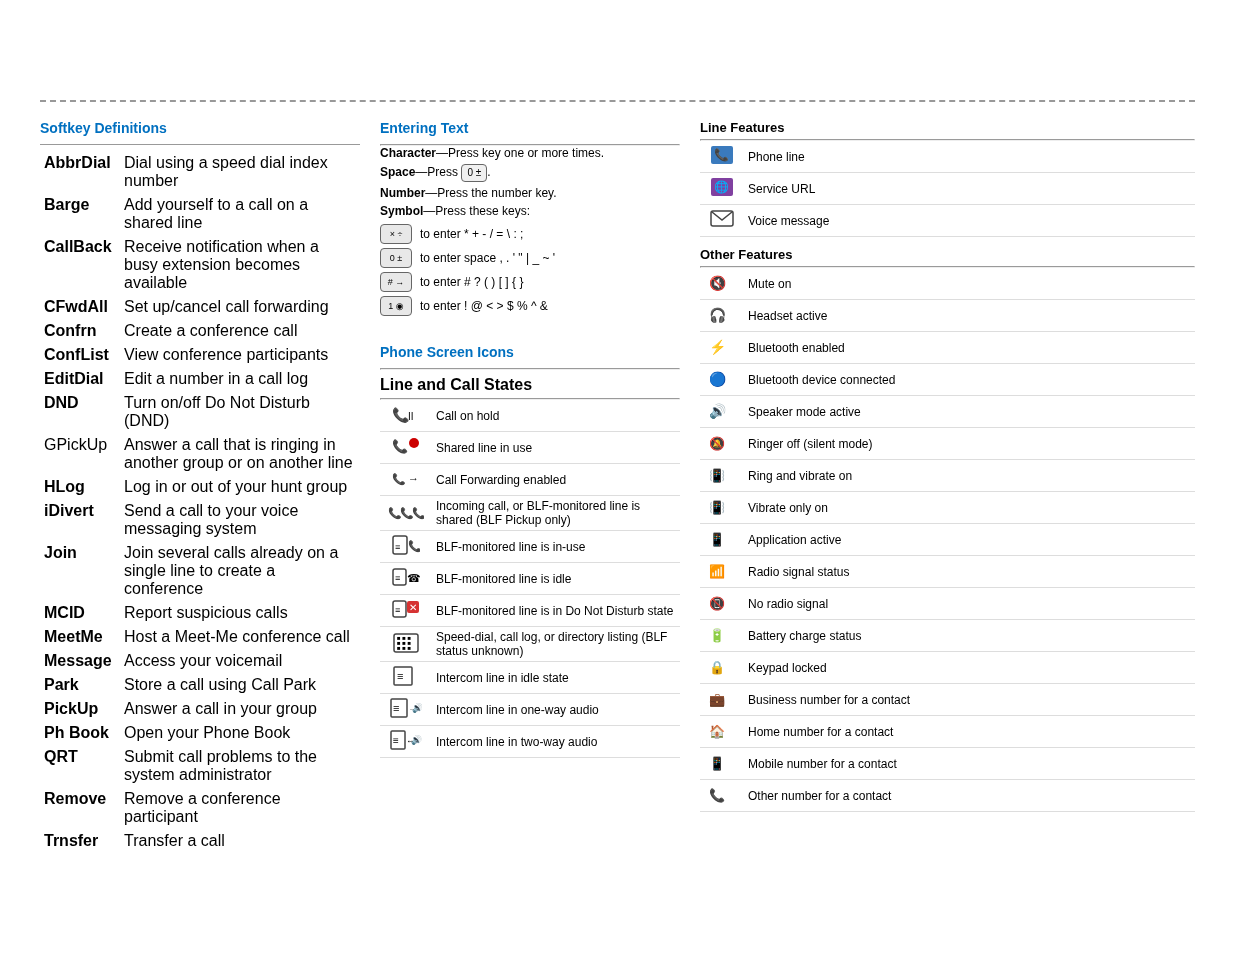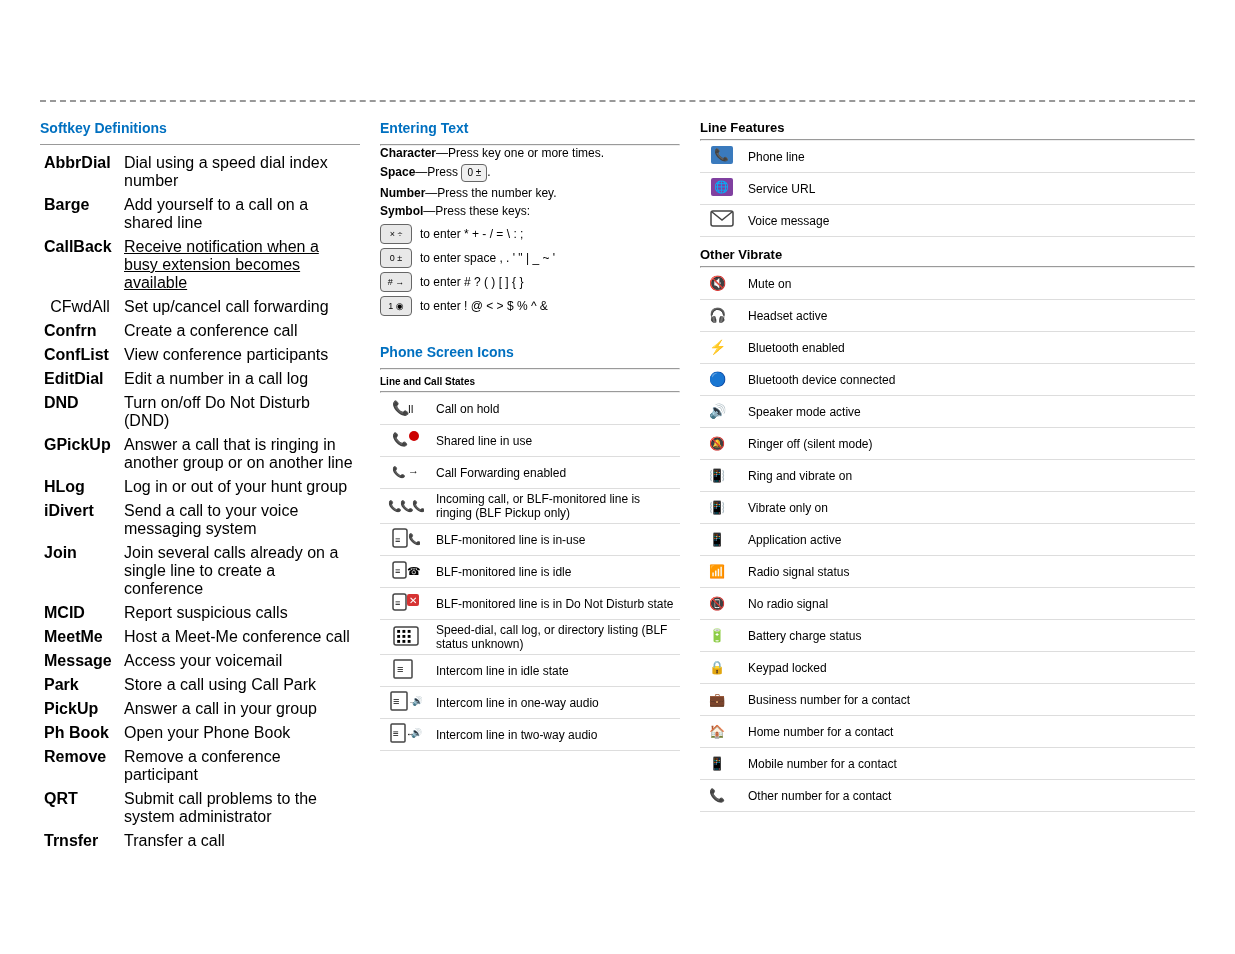--- a/index.html
+++ b/index.html
@@ -113,21 +113,21 @@
       font-size: 9px;
       flex-shrink: 0;
     }
 
     
     .phone-icons-section .section-title {
       font-size: 14px;
     }
 
     .icons-subtitle {
-      font-size: 10px;
+      font-size: 16px;
       font-weight: bold;
       margin: 6px 0 4px 0;
     }
 
     .icons-table {
       width: 100%;
       border-collapse: collapse;
     }
     .icons-table tr td {
       padding: 3px 4px;
@@ -188,44 +188,44 @@
       <tr>
             <td style="font-weight:bold;white-space:nowrap;width:80px;vertical-align:top;padding:3px 4px;">AbbrDial</td>
             <td style="vertical-align:top;padding:3px 4px;">Dial using a speed dial index number</td>
           </tr>
           <tr>
             <td style="font-weight:bold;white-space:nowrap;width:80px;vertical-align:top;padding:3px 4px;">Barge</td>
             <td style="vertical-align:top;padding:3px 4px;">Add yourself to a call on a shared line</td>
           </tr>
           <tr>
             <td style="font-weight:bold;white-space:nowrap;width:80px;vertical-align:top;padding:3px 4px;">CallBack</td>
-            <td style="vertical-align:top;padding:3px 4px;text-decoration:underline;">Receive notification when a busy extension becomes available</td>
-          </tr>
-          <tr>
-            <td style="font-weight:normal;white-space:nowrap;width:80px;vertical-align:top;padding:3px 4px;text-align:center;">CFwdAll</td>
+            <td style="vertical-align:top;padding:3px 4px;">Receive notification when a busy extension becomes available</td>
+          </tr>
+          <tr>
+            <td style="font-weight:bold;white-space:nowrap;width:80px;vertical-align:top;padding:3px 4px;">CFwdAll</td>
             <td style="vertical-align:top;padding:3px 4px;">Set up/cancel call forwarding</td>
           </tr>
           <tr>
             <td style="font-weight:bold;white-space:nowrap;width:80px;vertical-align:top;padding:3px 4px;">Confrn</td>
             <td style="vertical-align:top;padding:3px 4px;">Create a conference call</td>
           </tr>
           <tr>
             <td style="font-weight:bold;white-space:nowrap;width:80px;vertical-align:top;padding:3px 4px;">ConfList</td>
             <td style="vertical-align:top;padding:3px 4px;">View conference participants</td>
           </tr>
           <tr>
             <td style="font-weight:bold;white-space:nowrap;width:80px;vertical-align:top;padding:3px 4px;">EditDial</td>
             <td style="vertical-align:top;padding:3px 4px;">Edit a number in a call log</td>
           </tr>
           <tr>
             <td style="font-weight:bold;white-space:nowrap;width:80px;vertical-align:top;padding:3px 4px;">DND</td>
             <td style="vertical-align:top;padding:3px 4px;">Turn on/off Do Not Disturb (DND)</td>
           </tr>
           <tr>
-            <td style="font-weight:bold;white-space:nowrap;width:80px;vertical-align:top;padding:3px 4px;">GPickUp</td>
+            <td style="font-weight:normal;white-space:nowrap;width:80px;vertical-align:top;padding:3px 4px;">GPickUp</td>
             <td style="vertical-align:top;padding:3px 4px;">Answer a call that is ringing in another group or on another line</td>
           </tr>
           <tr>
             <td style="font-weight:bold;white-space:nowrap;width:80px;vertical-align:top;padding:3px 4px;margin-left:43px;">HLog</td>
             <td style="vertical-align:top;padding:3px 4px;">Log in or out of your hunt group</td>
           </tr>
           <tr>
             <td style="font-weight:bold;white-space:nowrap;width:80px;vertical-align:top;padding:3px 4px;">iDivert</td>
             <td style="vertical-align:top;padding:3px 4px;">Send a call to your voice messaging system</td>
           </tr>
@@ -251,26 +251,26 @@
           </tr>
           <tr>
             <td style="font-weight:bold;white-space:nowrap;width:80px;vertical-align:top;padding:3px 4px;">PickUp</td>
             <td style="vertical-align:top;padding:3px 4px;">Answer a call in your group</td>
           </tr>
           <tr>
             <td style="font-weight:bold;white-space:nowrap;width:80px;vertical-align:top;padding:3px 4px;">Ph Book</td>
             <td style="vertical-align:top;padding:3px 4px;">Open your Phone Book</td>
           </tr>
           <tr>
+            <td style="font-weight:bold;white-space:nowrap;width:80px;vertical-align:top;padding:3px 4px;">QRT</td>
+            <td style="vertical-align:top;padding:3px 4px;">Submit call problems to the system administrator</td>
+          </tr>
+          <tr>
             <td style="font-weight:bold;white-space:nowrap;width:80px;vertical-align:top;padding:3px 4px;">Remove</td>
             <td style="vertical-align:top;padding:3px 4px;">Remove a conference participant</td>
-          </tr>
-          <tr>
-            <td style="font-weight:bold;white-space:nowrap;width:80px;vertical-align:top;padding:3px 4px;">QRT</td>
-            <td style="vertical-align:top;padding:3px 4px;">Submit call problems to the system administrator</td>
           </tr>
           <tr>
             <td style="font-weight:bold;white-space:nowrap;width:80px;vertical-align:top;padding:3px 4px;">Trnsfer</td>
             <td style="vertical-align:top;padding:3px 4px;">Transfer a call</td>
           </tr>
         </tbody>
     </table>
   </div>
 
   <div class="middle-col">
@@ -338,21 +338,21 @@
                   <text x="16" y="14" font-size="11">→</text>
                 </svg></td>
               <td>Call Forwarding enabled</td>
             </tr>
             <tr>
               <td style="width:52px;text-align:center;"><svg width="36" height="22" viewBox="0 0 36 22">
                   <text y="16" font-size="11">📞</text>
                   <text x="12" y="16" font-size="11">📞</text>
                   <text x="24" y="16" font-size="11">📞</text>
                 </svg></td>
-              <td>Incoming call, or BLF-monitored line is ringing (BLF Pickup only)</td>
+              <td>Incoming call, or BLF-monitored line is shared (BLF Pickup only)</td>
             </tr>
             <tr>
               <td style="width:52px;text-align:center;"><svg width="28" height="22" viewBox="0 0 28 22">
                   <rect x="1" y="2" width="14" height="18" rx="2" fill="none" stroke="#444" stroke-width="1.5"></rect>
                   <text x="3" y="16" font-size="9">≡</text>
                   <text x="16" y="16" font-size="11">📞</text>
                 </svg></td>
               <td>BLF-monitored line is in-use</td>
             </tr>
             <tr>
@@ -434,21 +434,21 @@
           <tr>
             <td><svg width="26" height="22" viewBox="0 0 26 22">
                 <rect x="2" y="3" width="22" height="15" rx="2" fill="none" stroke="#444" stroke-width="1.5"></rect>
                 <polyline points="3,4 13,12 23,4" fill="none" stroke="#444" stroke-width="1.5"></polyline>
               </svg></td>
             <td>Voice message</td>
           </tr>
         </tbody>
     </table>
 
-    <div class="other-features-title">Other Vibrate</div>
+    <div class="other-features-title">Other Features</div>
     <hr>
     <table class="features-table">
       <tbody id="other-features-tbody">
       <tr>
             <td><svg width="26" height="22" viewBox="0 0 26 22">
                 <text y="17" font-size="14">🔇</text>
               </svg></td>
             <td>Mute on</td>
           </tr>
           <tr>

